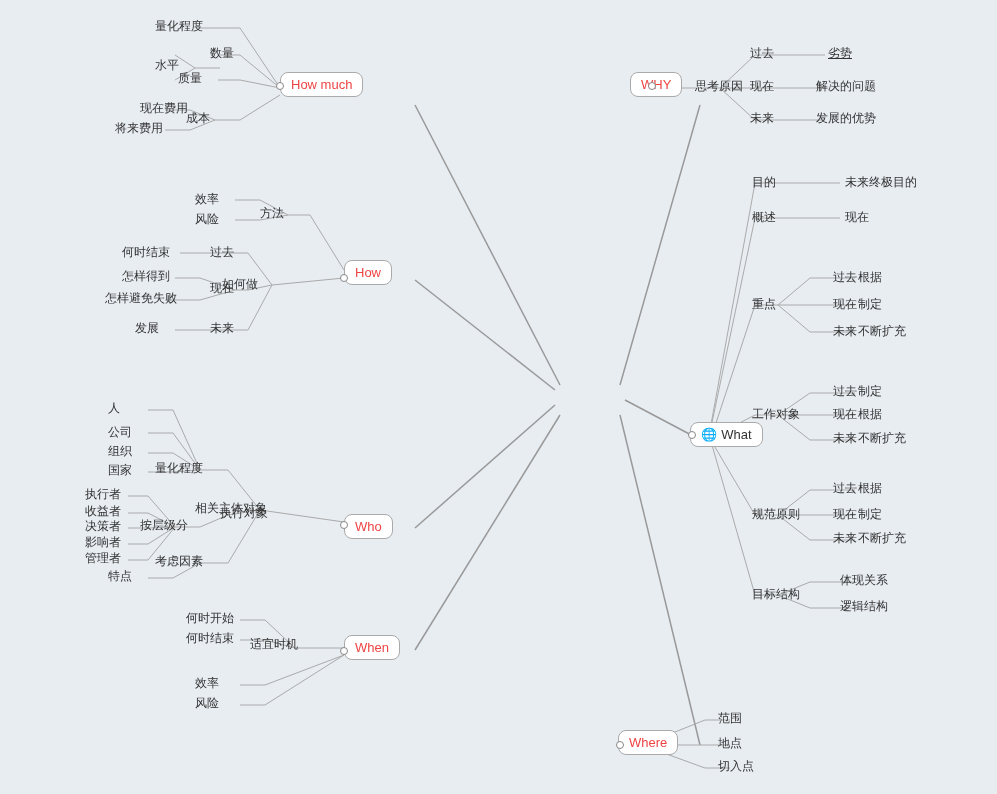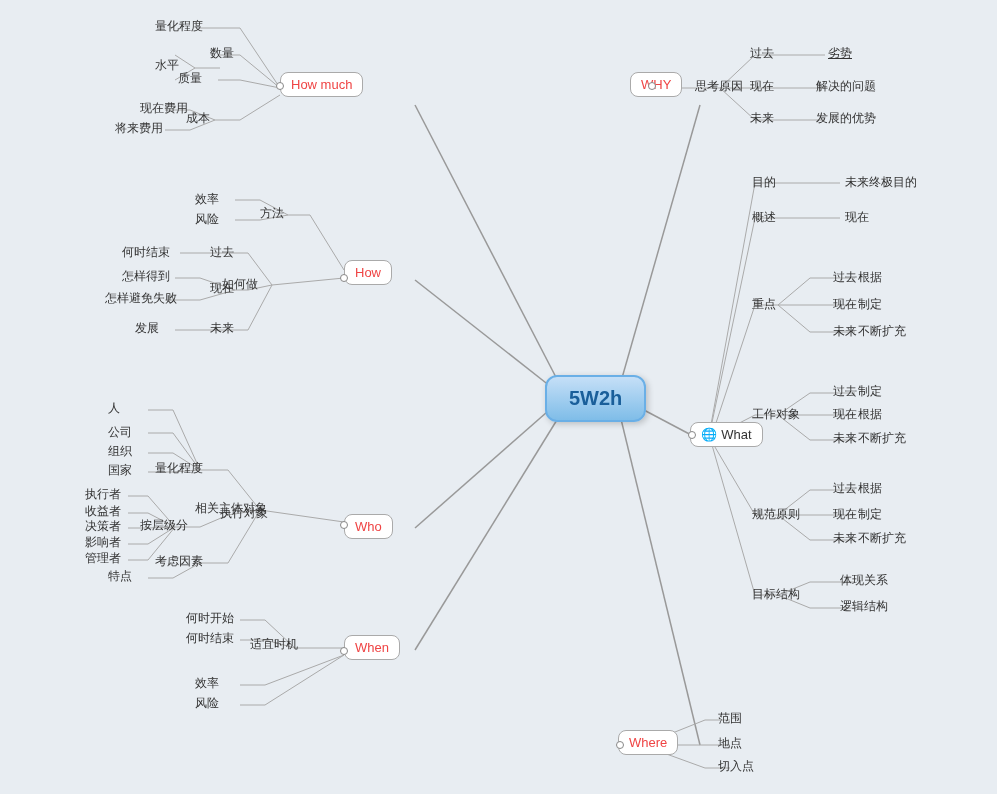--- a/index.html
+++ b/index.html
@@ -286,23 +286,20 @@
     <line x1="650" y1="742" x2="705" y2="720" stroke="#aaa" stroke-width="1"></line>
     <line x1="705" y1="720" x2="730" y2="720" stroke="#aaa" stroke-width="1"></line>
 
     <line x1="650" y1="745" x2="705" y2="745" stroke="#aaa" stroke-width="1"></line>
     <line x1="705" y1="745" x2="730" y2="745" stroke="#aaa" stroke-width="1"></line>
 
     <line x1="650" y1="748" x2="705" y2="768" stroke="#aaa" stroke-width="1"></line>
     <line x1="705" y1="768" x2="730" y2="768" stroke="#aaa" stroke-width="1"></line>
   </svg>
 
-  <div class="node" style="left:545px; top:375px;">
-    <div class="node-center">5W2h</div>
-  </div>
 
   <div class="node" style="left:280px; top:72px;">
     <div class="node-box">How much</div>
   </div>
 
   <div class="node node-label" style="left:155px;top:18px;">量化程度</div>
   <div class="node node-label" style="left:178px;top:45px;padding-left:32px;">数量</div>
   <div class="node node-label" style="left:178px;top:70px;">质量</div>
   <div class="node node-label" style="left:155px;top:57px;">水平</div>
   <div class="node node-label" style="left:186px;top:110px;">成本</div>

